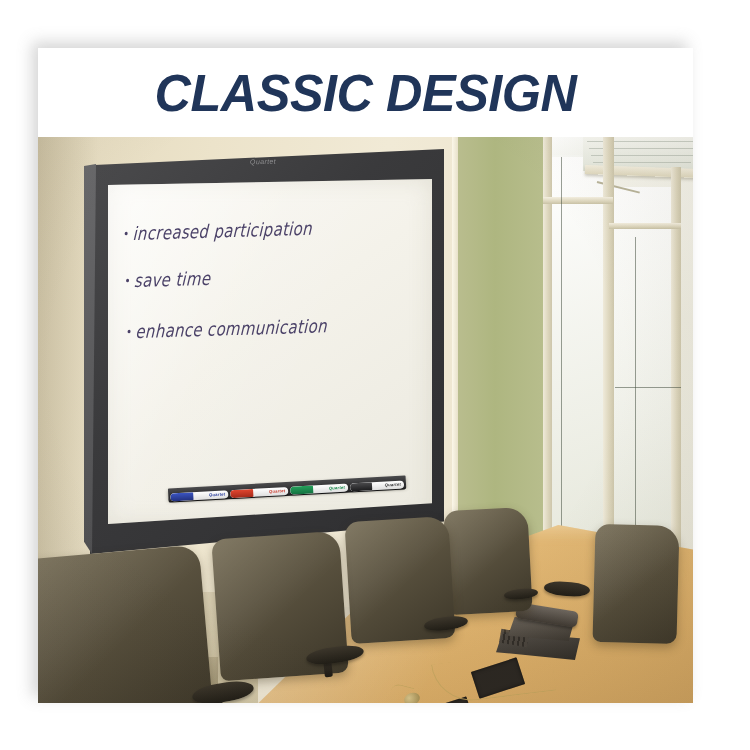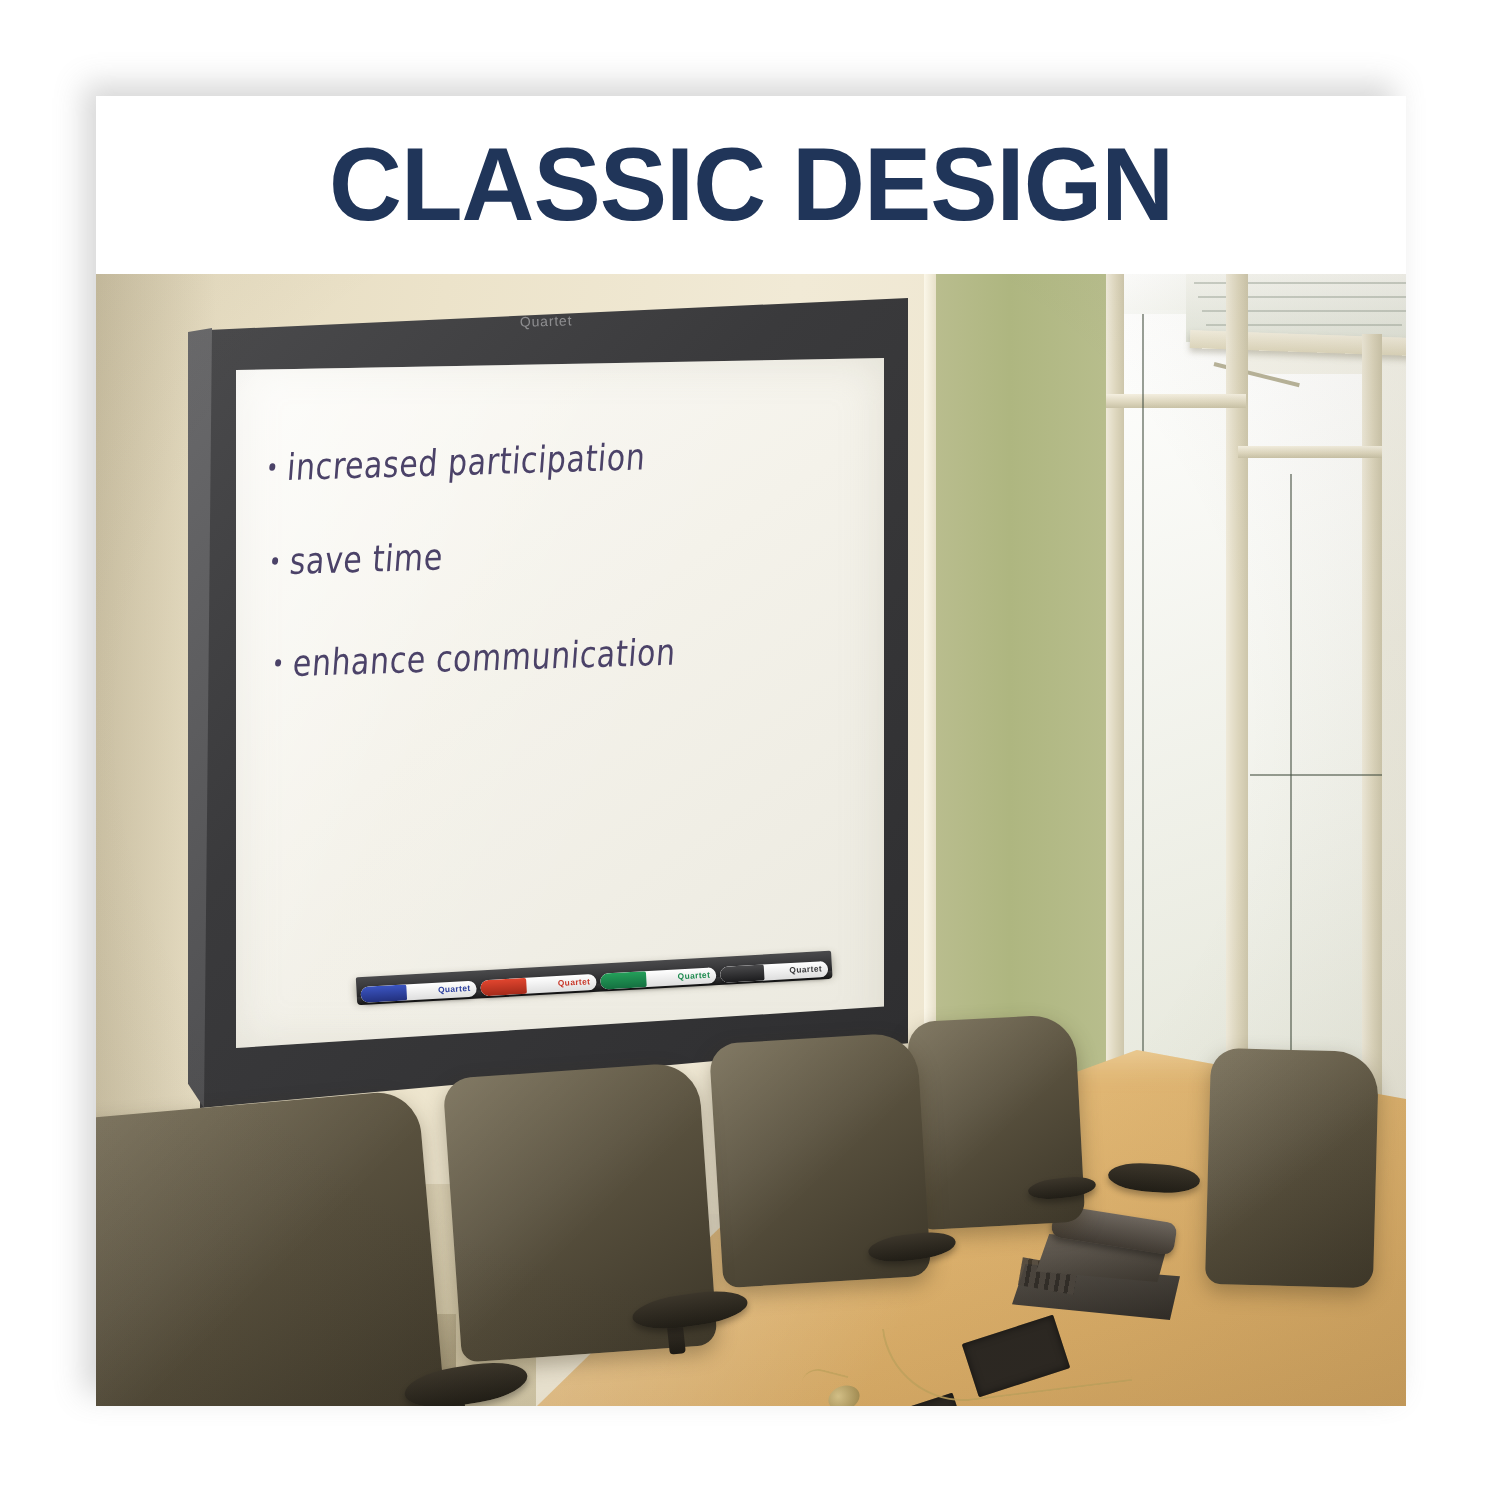--- a/index.html
+++ b/index.html
@@ -16,28 +16,29 @@
   #page {
     position: relative;
     width: 750px;
     height: 750px;
     background: #ffffff;
   }
 
   
   .card {
     position: absolute;
-    left: 48px;
+    left: 38px;
     top: 48px;
     width: 655px;
     height: 655px;
     background: #e5e5e5;
     box-shadow: -6px -6px 14px rgba(120,120,120,0.30),
                  0 0 0 0 rgba(0,0,0,0);
     overflow: hidden;
+    font-style: italic;
   }
 
   
   .title-band {
     position: absolute;
     left: 0;
     top: 0;
     width: 655px;
     height: 89px;
     background: #ffffff;

